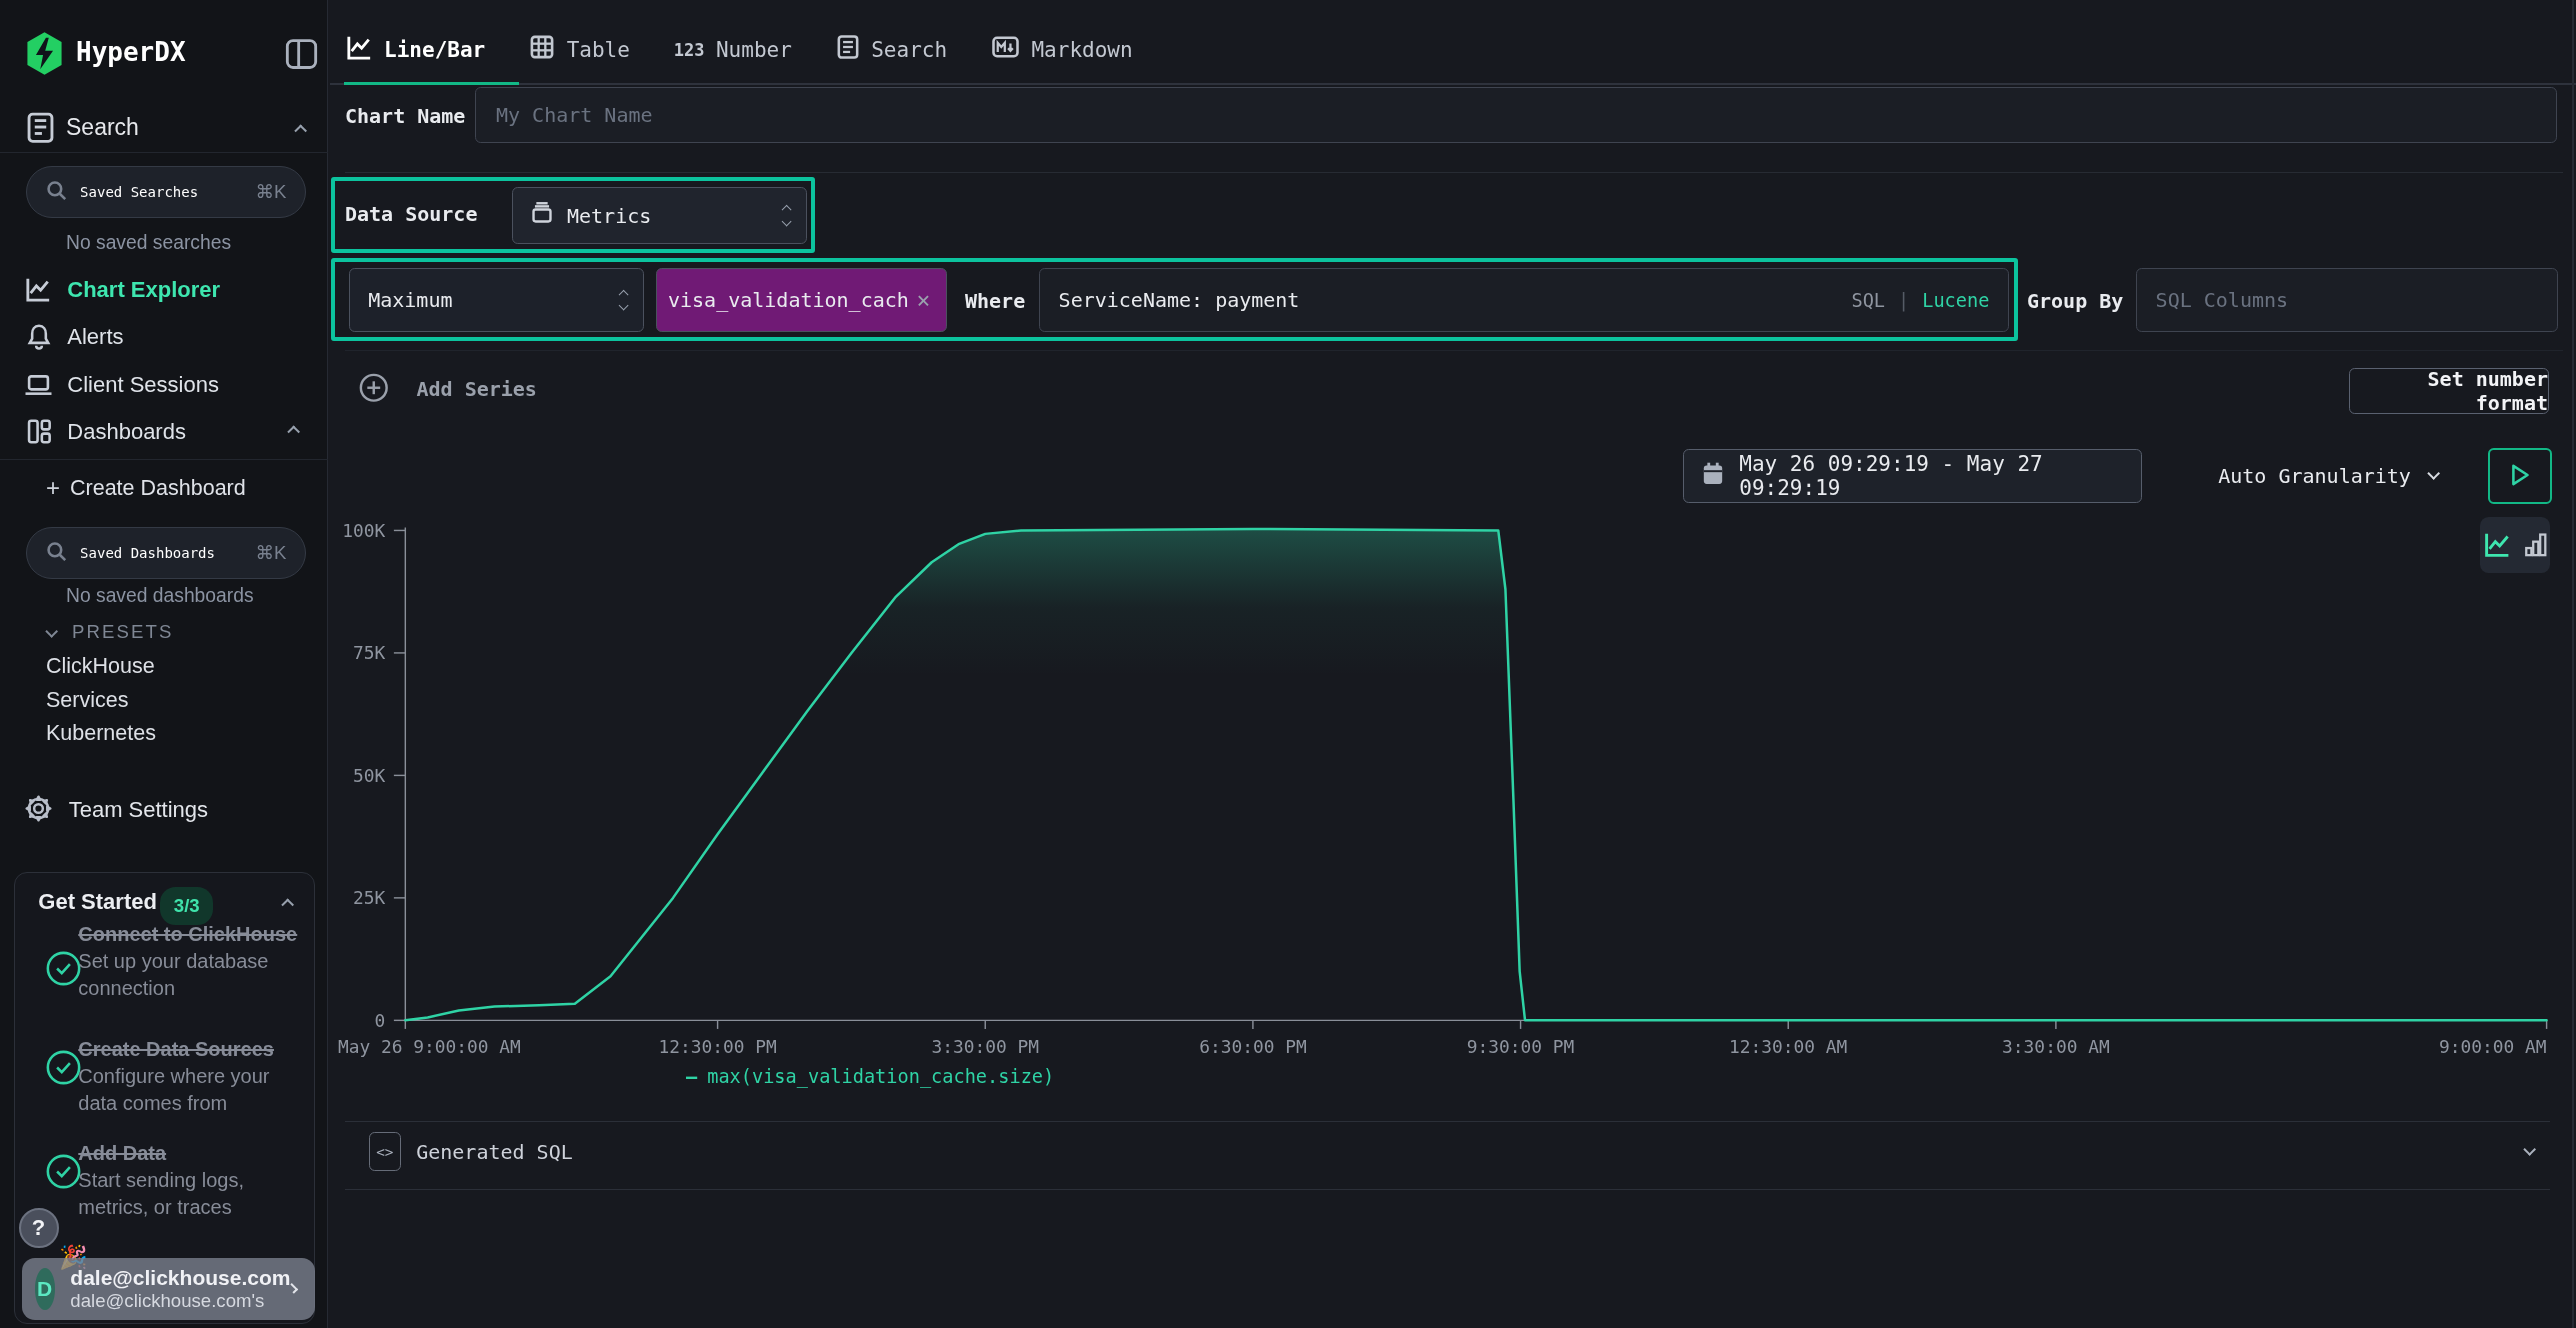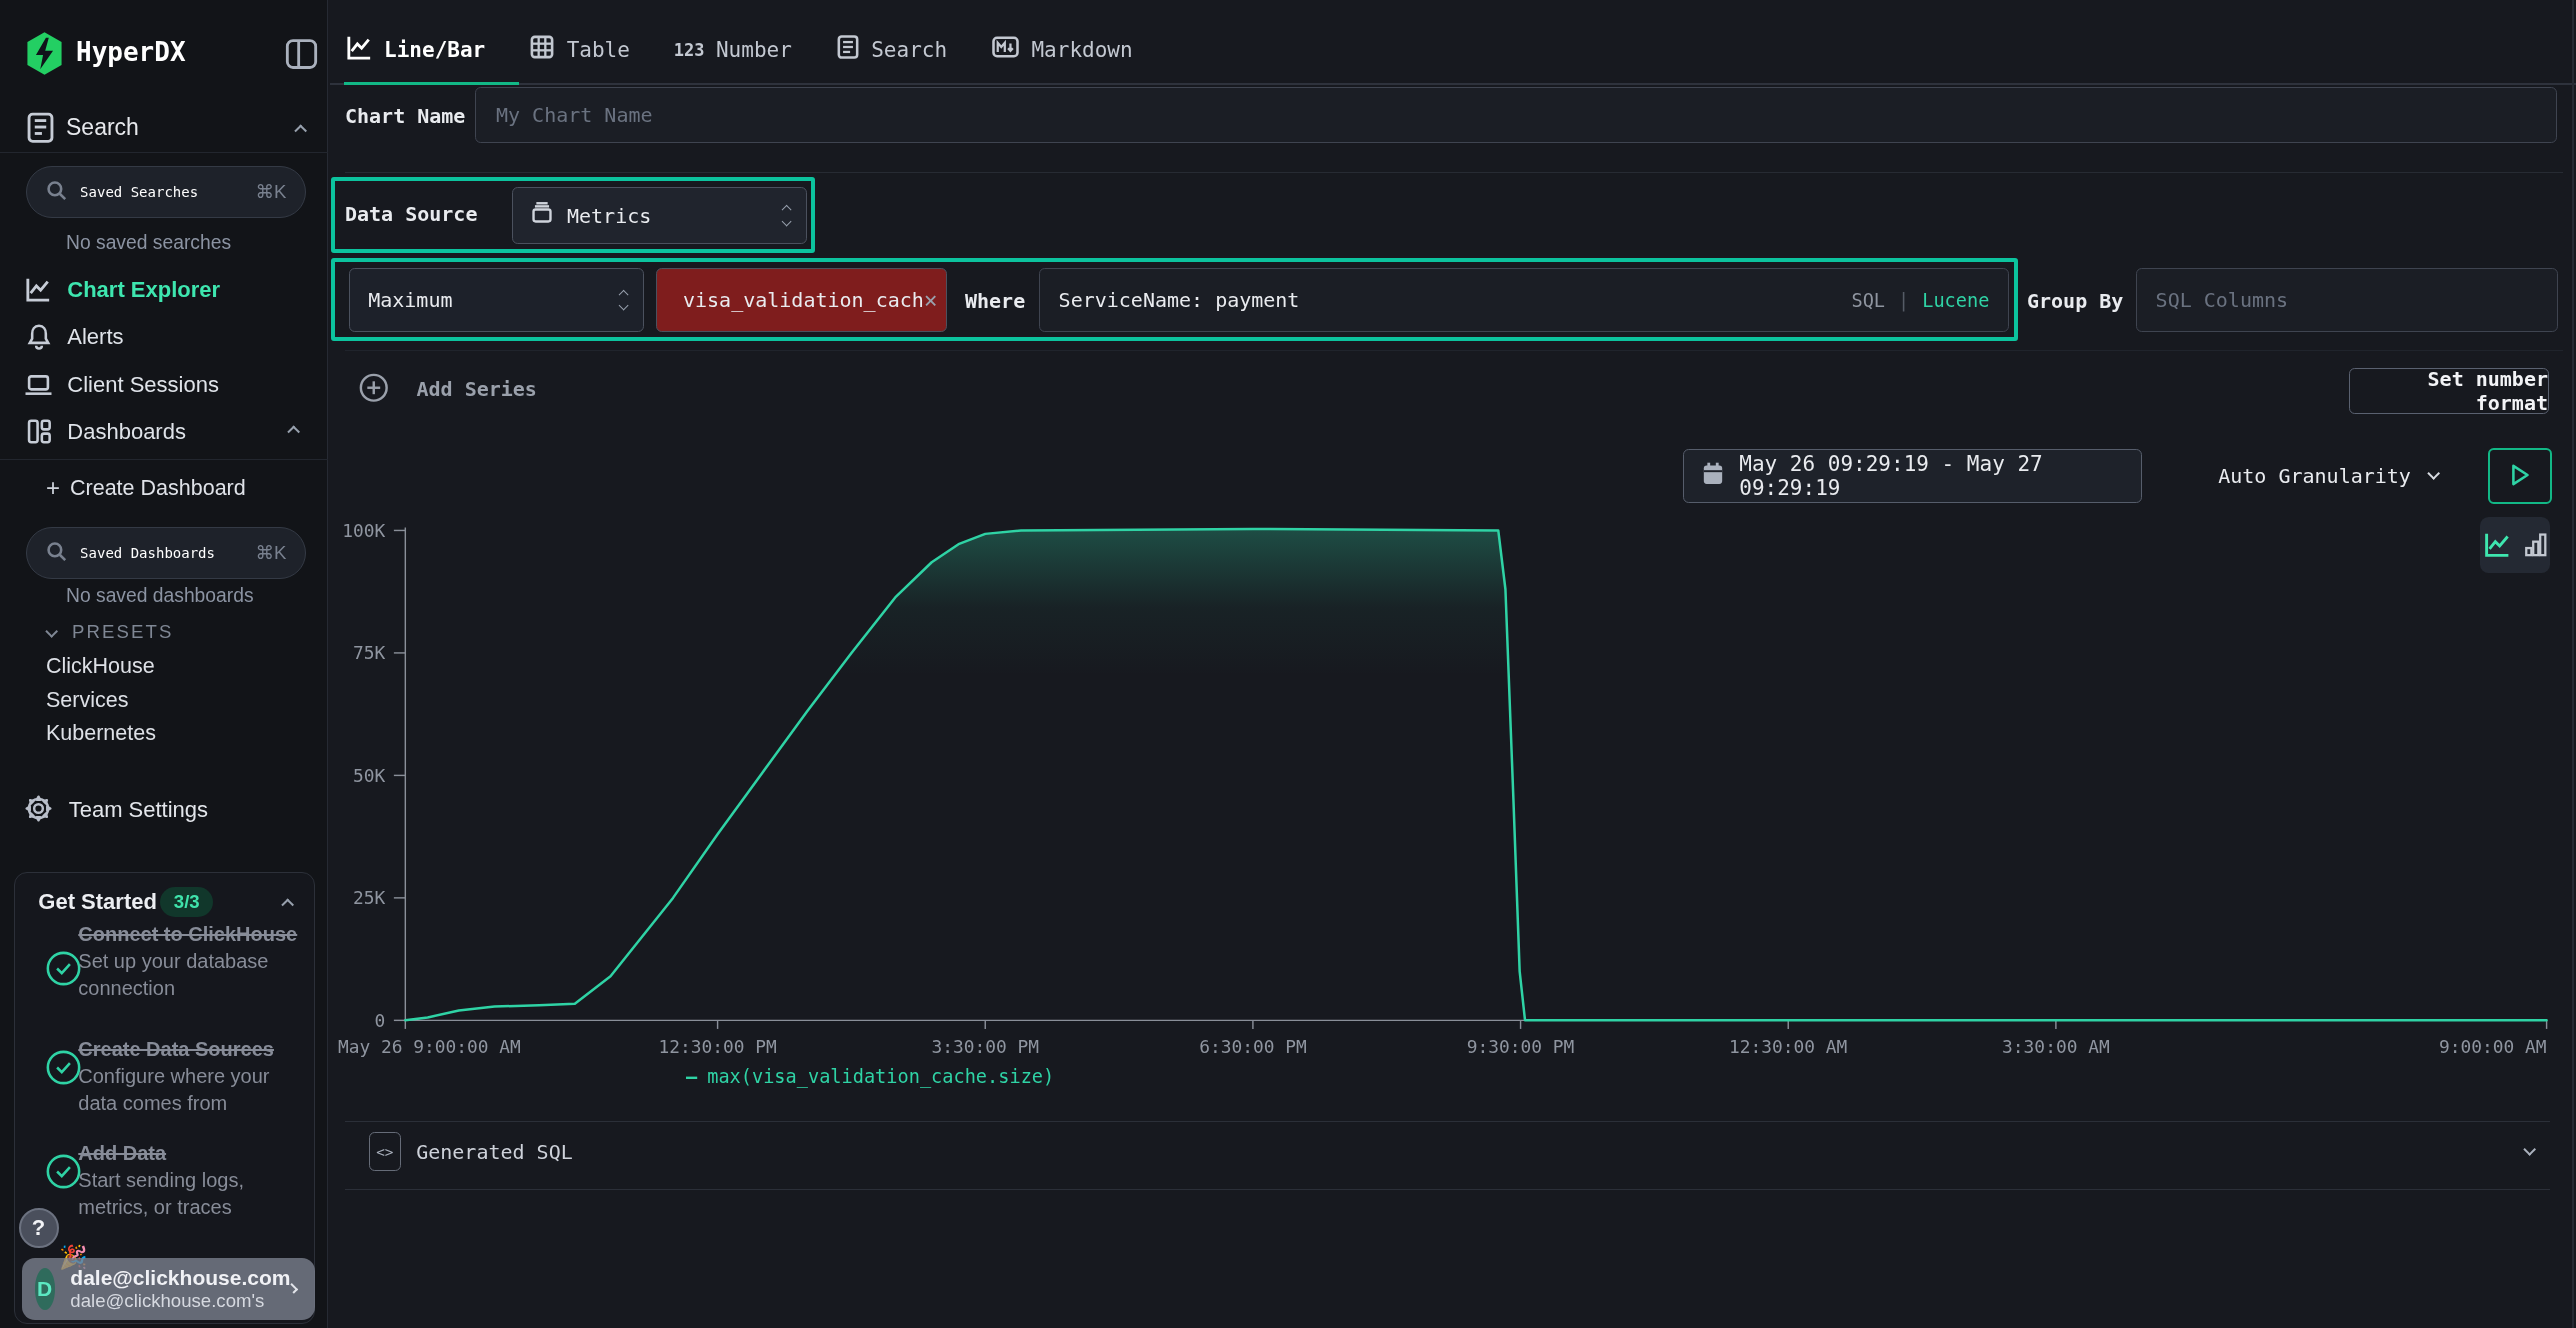--- a/index.html
+++ b/index.html
@@ -26,21 +26,21 @@
   .nav-item.active .lbl{color:#3ee6af;font-weight:bold;}
   .preset{font-size:21.5px;color:#dde0e6;}
   .chv{display:inline-block;width:9.3px;height:9.3px;border-right:2.1px solid #97a0ad;border-bottom:2.1px solid #97a0ad;}
   .chv.up{transform:rotate(-135deg);}
   .chv.down{transform:rotate(45deg);}
   .chv.right{transform:rotate(-45deg);}
 
   
   #get-started{position:absolute;left:14.3px;top:872px;width:301px;height:452px;border:1.4px solid #2c3039;border-radius:13px;background:#15171d;padding-left:24px;}
   .gs-title{font-size:22px;font-weight:bold;color:#eceef2;}
-  .gs-badge{display:inline-flex;align-items:center;justify-content:center;width:53px;height:30px;border-radius:15.7px;background:#11372b;color:#3fe3ab;font-weight:bold;font-size:18.6px;}
+  .gs-badge{display:inline-flex;align-items:center;justify-content:center;width:53px;height:38px;border-radius:15.7px;background:#11372b;color:#3fe3ab;font-weight:bold;font-size:18.6px;}
   .gs-item-title{font-size:20px;font-weight:bold;color:#878c98;text-decoration:line-through;line-height:28px;}
   .gs-item-desc{font-size:20px;color:#878c98;line-height:27px;}
   .gs-check{position:absolute;width:37px;height:37px;}
 
   #help-btn{position:absolute;left:18.6px;top:1208px;width:40px;height:40px;border-radius:50%;background:#4a4f5c;border:2.1px solid #6c7280;color:#f2f3f6;font-size:22px;font-weight:bold;display:flex;align-items:center;justify-content:center;z-index:6;}
   #user-pill{position:absolute;left:21.5px;top:1258px;width:293px;height:62px;border-radius:13px;background:rgba(124,129,144,0.78);display:flex;align-items:center;z-index:5;}
   #user-pill .avatar{width:42px;height:42px;border-radius:50%;background:#2f6b5c;color:#5ce8c2;font-weight:bold;font-size:21px;display:flex;align-items:center;justify-content:center;margin-left:13px;}
   #user-pill .u-email{font-size:21px;font-weight:bold;color:#f0f1f5;line-height:24px;}
   #user-pill .u-team{font-size:18.6px;color:#d6d9e0;line-height:21.5px;}
 
@@ -322,21 +322,21 @@
     </div>
     <div class="annotation" style="left:1.4px;top:177px;width:484px;height:76px;"></div>
 
     <div class="sel" style="left:18.6px;top:268px;width:295px;height:64px;padding-left:18.6px;background:#1d212a;">
       <span>Maximum</span>
       <span class="updn">
           <span class="chv up"></span>
           <span class="chv down"></span>
         </span>
     </div>
-    <div class="sel" style="left:326px;top:268px;width:291px;height:64px;padding-left:26px;background:#7f1d1d;">
+    <div class="sel" style="left:326px;top:268px;width:291px;height:64px;padding-left:11px;background:#701a75;">
       <span>visa_validation_cach</span>
       <span style="margin-left:auto;margin-right:15.7px;color:#9aa1ad;font-size:23px;">×</span>
     </div>
     <span class="abs fld-label" style="left:635px;top:289px;">Where</span>
     <div class="inp" style="left:709px;top:268px;width:970px;height:64px;padding:0 18.6px;">
       <span class="val">ServiceName: payment</span>
       <span style="margin-left:auto;display:flex;gap:13px;font-size:18.6px;">
         <span style="color:#8f95a0;">SQL</span>
         <span style="color:#555b66;">|</span>
         <span style="color:#2fd3a5;">Lucene</span>

